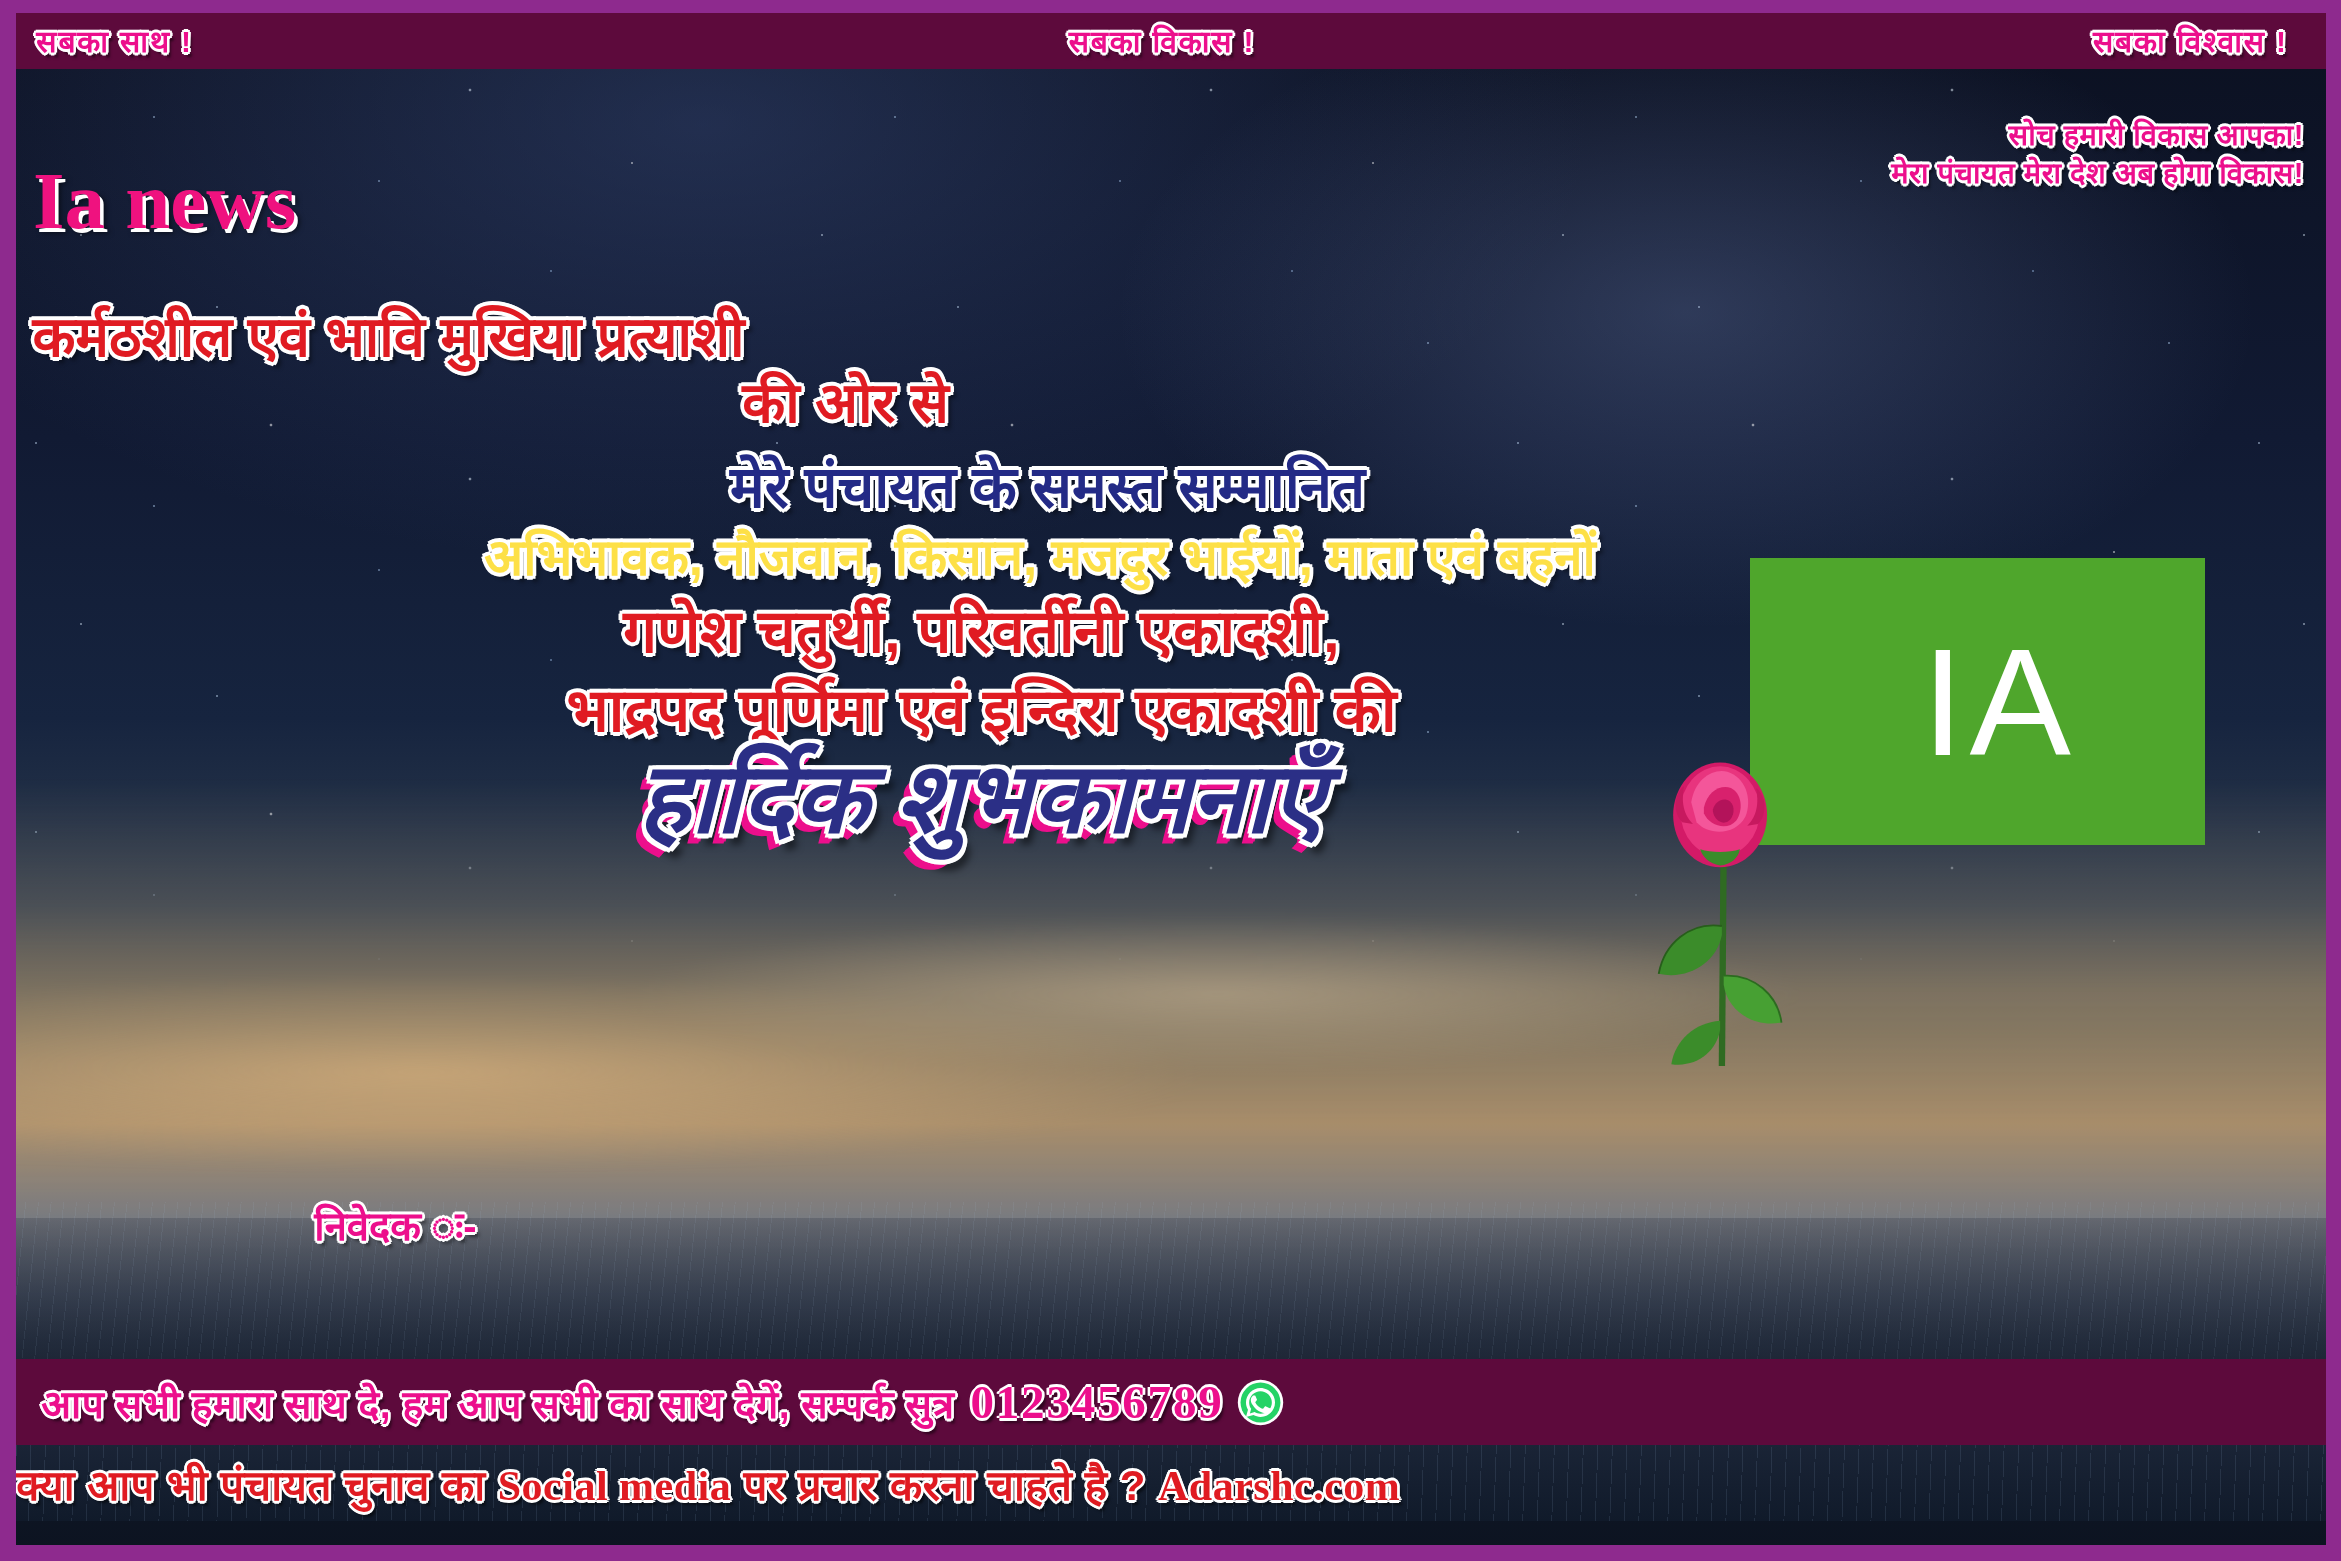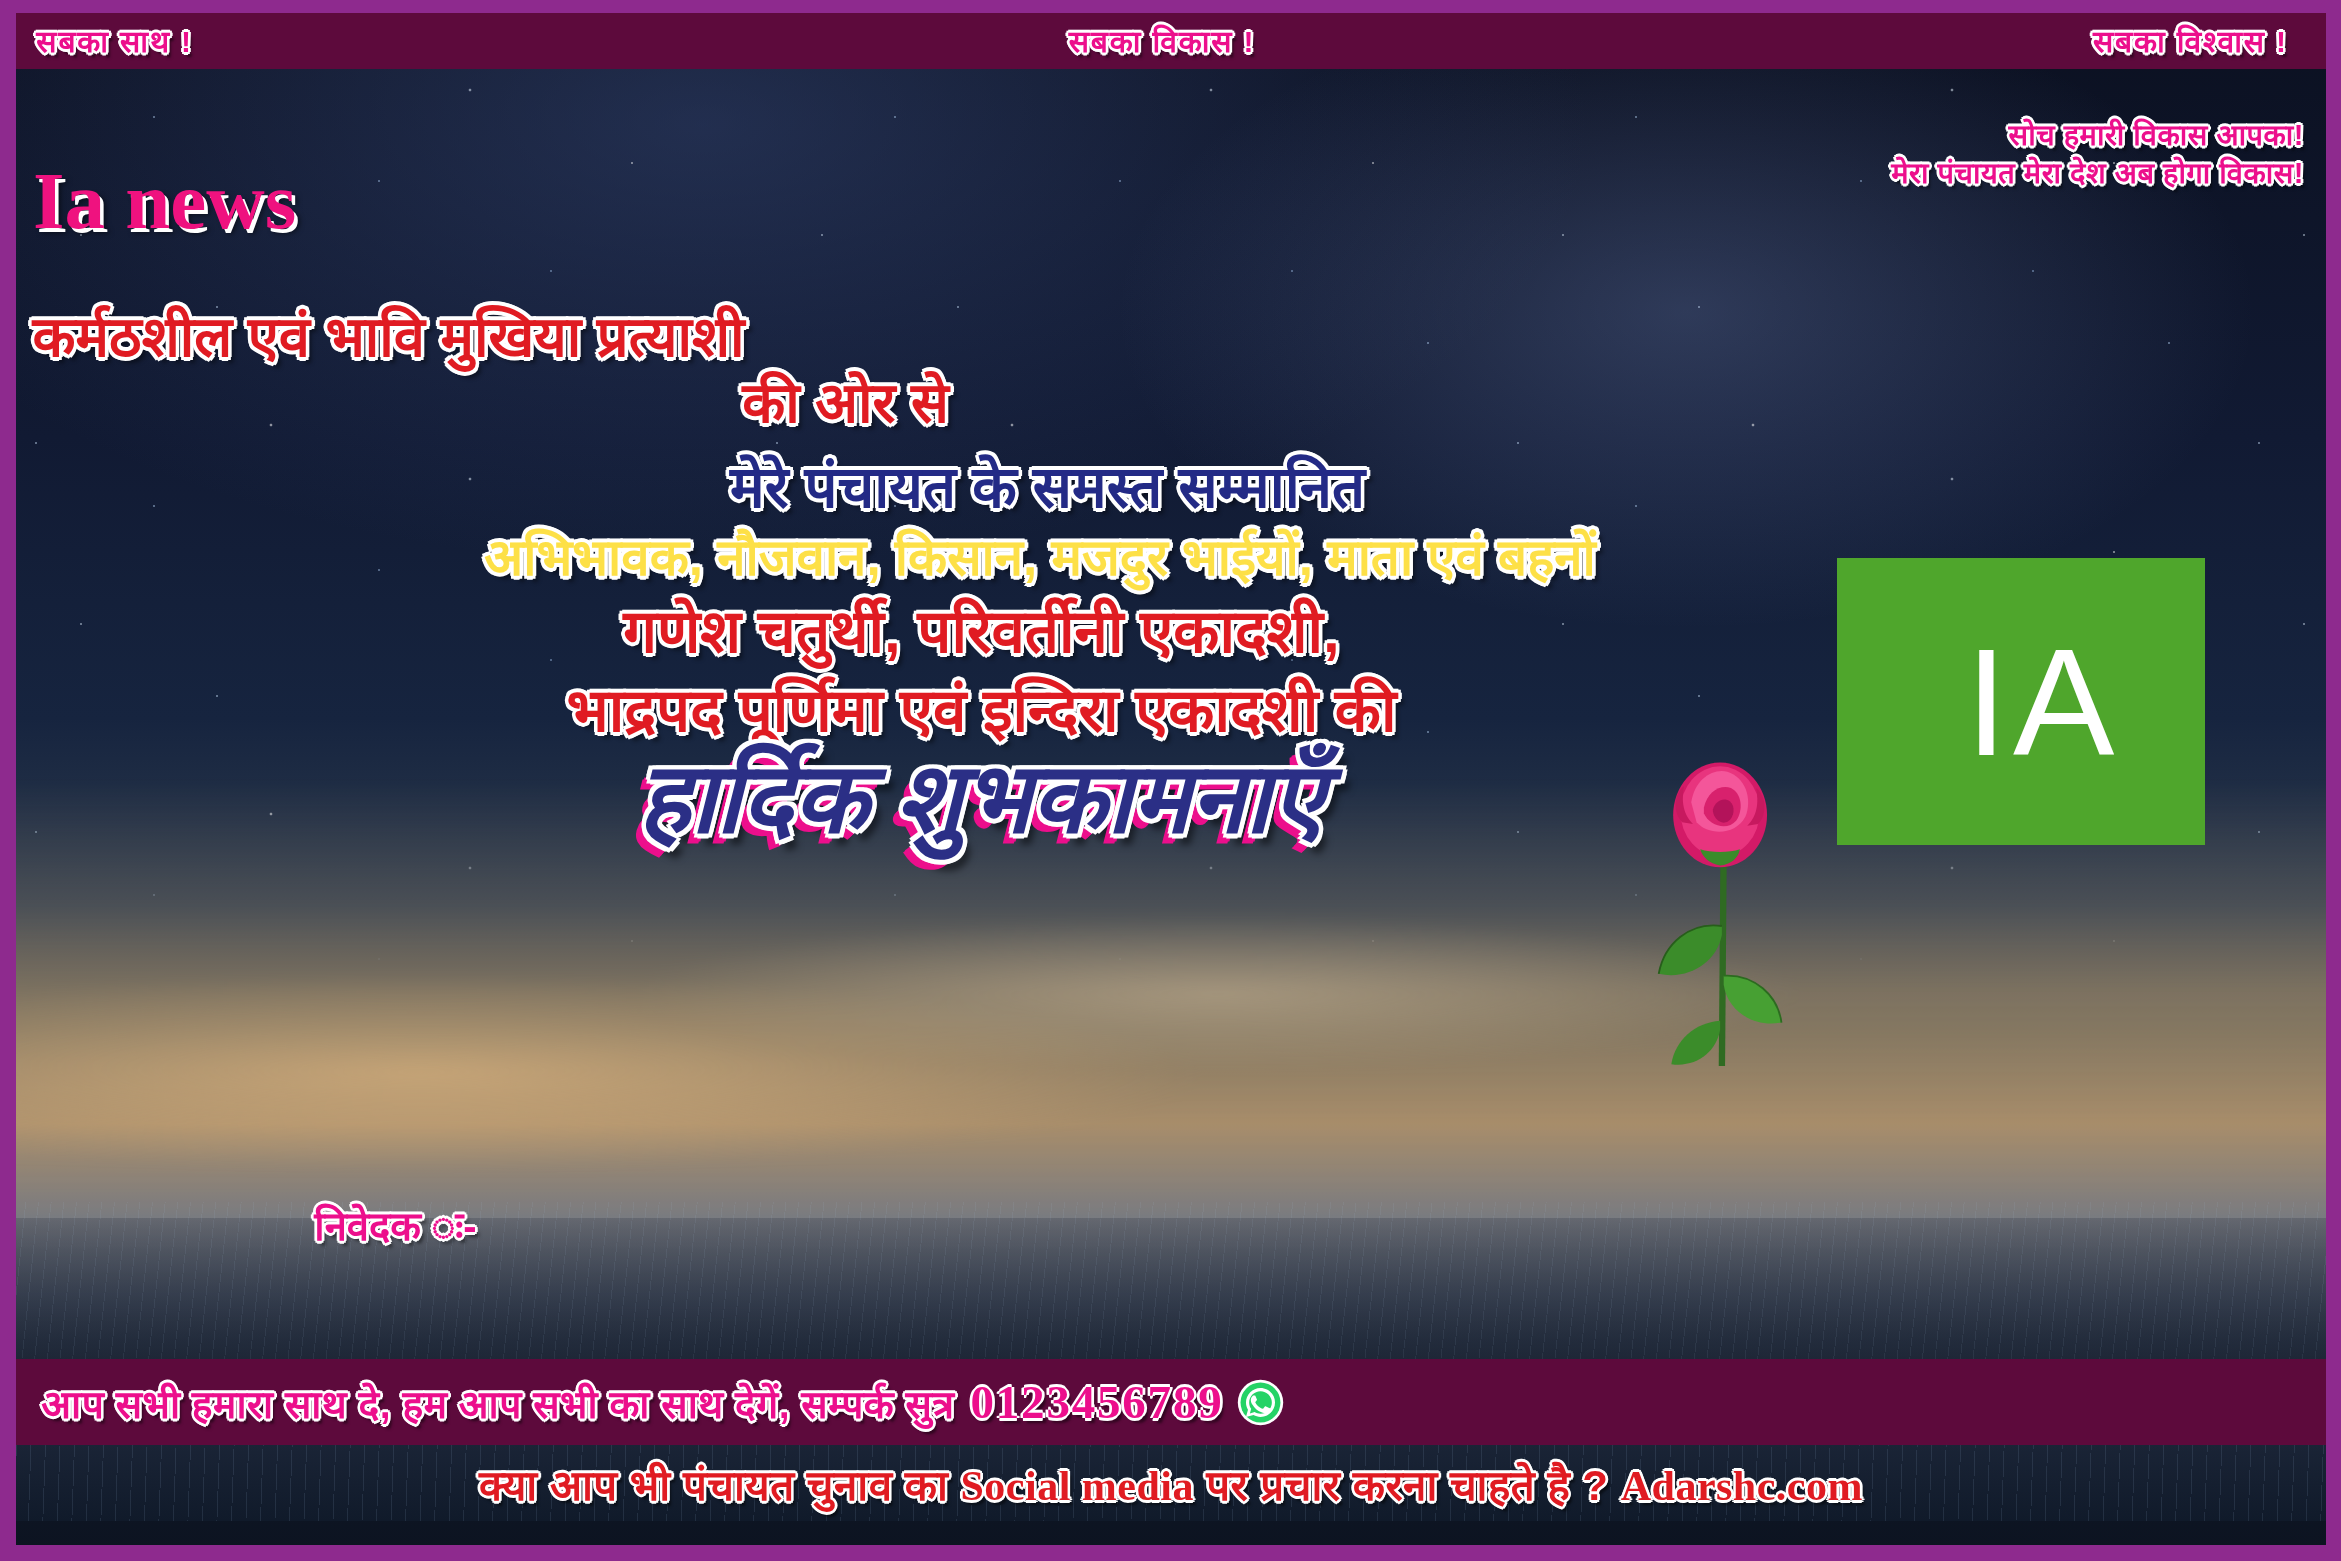--- a/index.html
+++ b/index.html
@@ -193,21 +193,21 @@
     text-shadow:
       -1.8px 0 #fff, 1.8px 0 #fff, 0 -1.8px #fff, 0 1.8px #fff,
       -1.8px -1.8px #fff, 1.8px -1.8px #fff, -1.8px 1.8px #fff, 1.8px 1.8px #fff,
       -2.7px 0 #fff, 2.7px 0 #fff, 0 2.7px #fff, 0 -2.7px #fff,
       3.6px 4.5px 3.6px rgba(0,0,0,.5);
   }
 
   
   .logo-box{
     position:absolute;right:137px;top:558px;
-    width:368px;height:287px;
+    width:455px;height:287px;
     background:#4fa62c;z-index:18;
     display:flex;align-items:center;justify-content:center;padding-left:43px;
   }
   .logo-box .txt{
     font-family:"Liberation Sans",sans-serif;
     font-size:152px;font-weight:normal;color:#fff;letter-spacing:5.4px;
     line-height:1;
   }
 
   
@@ -235,21 +235,21 @@
     text-shadow:
       -1.8px 0 #fff, 1.8px 0 #fff, 0 -1.8px #fff, 0 1.8px #fff,
       -2.7px 0 #fff, 2.7px 0 #fff, 0 2.7px #fff, 0 -2.7px #fff,
       3.6px 4.5px 2.7px rgba(0,0,0,.5);
   }
   .wa{margin-left:12.6px;display:inline-flex;align-items:center;}
 
   .bot-bar2{
     position:absolute;left:16.3px;right:16.3px;bottom:40px;height:76px;
     background:linear-gradient(180deg,#1a2436,#101a2a);
-    z-index:30;display:flex;align-items:center;justify-content:center;
+    z-index:30;display:flex;align-items:center;
     overflow:hidden;
   }
   .bot-bar2::before{
     content:"";position:absolute;inset:0;
     background-image:repeating-linear-gradient(92deg,rgba(160,190,225,.12) 0px,rgba(160,190,225,.12) 0.9px,transparent 0.9px,transparent 14.5px);
   }
   .bot2-text{
     position:relative;z-index:2;
     font-size:42px;font-weight:bold;white-space:nowrap;
     color:#e01b22;letter-spacing:0.5px;

